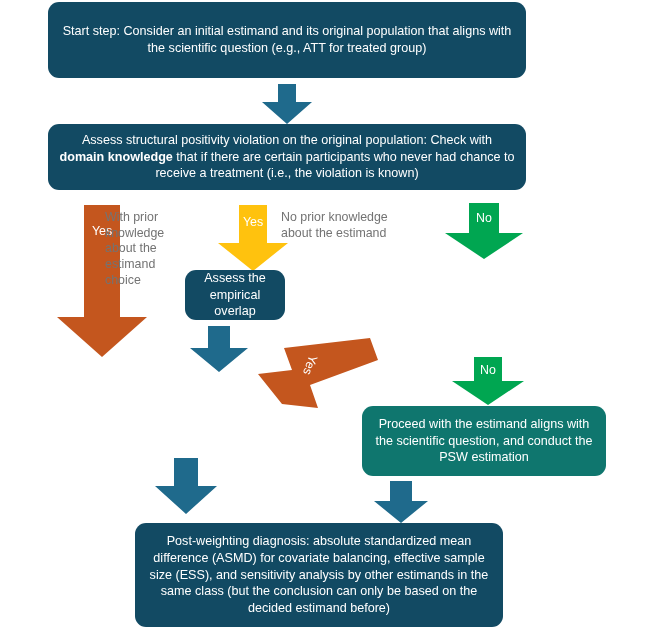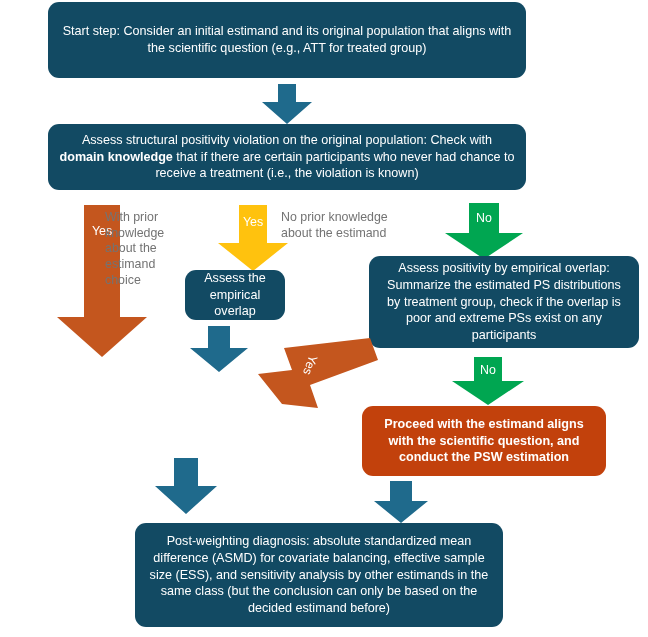--- a/index.html
+++ b/index.html
@@ -9,21 +9,21 @@
   .canvas{position:absolute;left:0;top:0;width:648px;height:637px;}
 
   .node{position:absolute;box-sizing:border-box;display:flex;align-items:center;
         justify-content:center;text-align:center;color:#ffffff;line-height:1.32;
         border-radius:11px;padding:8px 10px;}
   .node span.t{display:block;}
   .node b{font-weight:bold;}
 
   .n-blue{background:#124A63;}
   .n-brown{background:#843016;}
-  .n-green{background:#c2410c;font-weight:bold;}
+  .n-green{background:#0f766e;}
 
   .lbl{position:absolute;color:#737373;line-height:1.26;text-align:left;}
 
   .arrow{position:absolute;}
   .arrow svg{display:block;overflow:visible;}
   .arrowtxt{position:absolute;color:#ffffff;text-align:center;
             line-height:1;pointer-events:none;}
   .rot{position:absolute;color:#ffffff;transform-origin:center center;}
 </style>
 </head>
@@ -75,23 +75,20 @@
     </svg>
   </div>
 
   <div class="arrow" style="left:445px;top:203px;width:78px;height:56px;">
     <svg width="78" height="56" viewBox="0 0 78 56">
       <polygon points="24,0 54,0 54,30 78,30 39,56 0,30 24,30" fill="#00A651"></polygon>
     </svg>
   </div>
   <div class="arrowtxt" style="left:445px;top:212px;width:78px;font-size:12.4px;">No</div>
 
-  <div class="node n-blue" style="left:369px;top:256px;width:270px;height:92px;font-size:12.6px;">
-    <span class="t">Assess positivity by empirical overlap: Summarize the estimated PS distributions by treatment group, check if the overlap is poor and extreme PSs exist on any participants</span>
-  </div>
 
   <div class="arrow" style="left:258px;top:338px;width:120px;height:82px;">
     <svg width="120" height="82" viewBox="0 0 120 82">
       <polygon points="112,0 120,22 52,47 60,70 24,66 0,36 34,32 26,10" fill="#C4561E" transform="translate(0,0)"></polygon>
     </svg>
   </div>
   <div class="rot" style="left:295px;top:358px;width:30px;font-size:12.4px;
               transform:rotate(110deg);text-align:center;">Yes</div>
 
 

